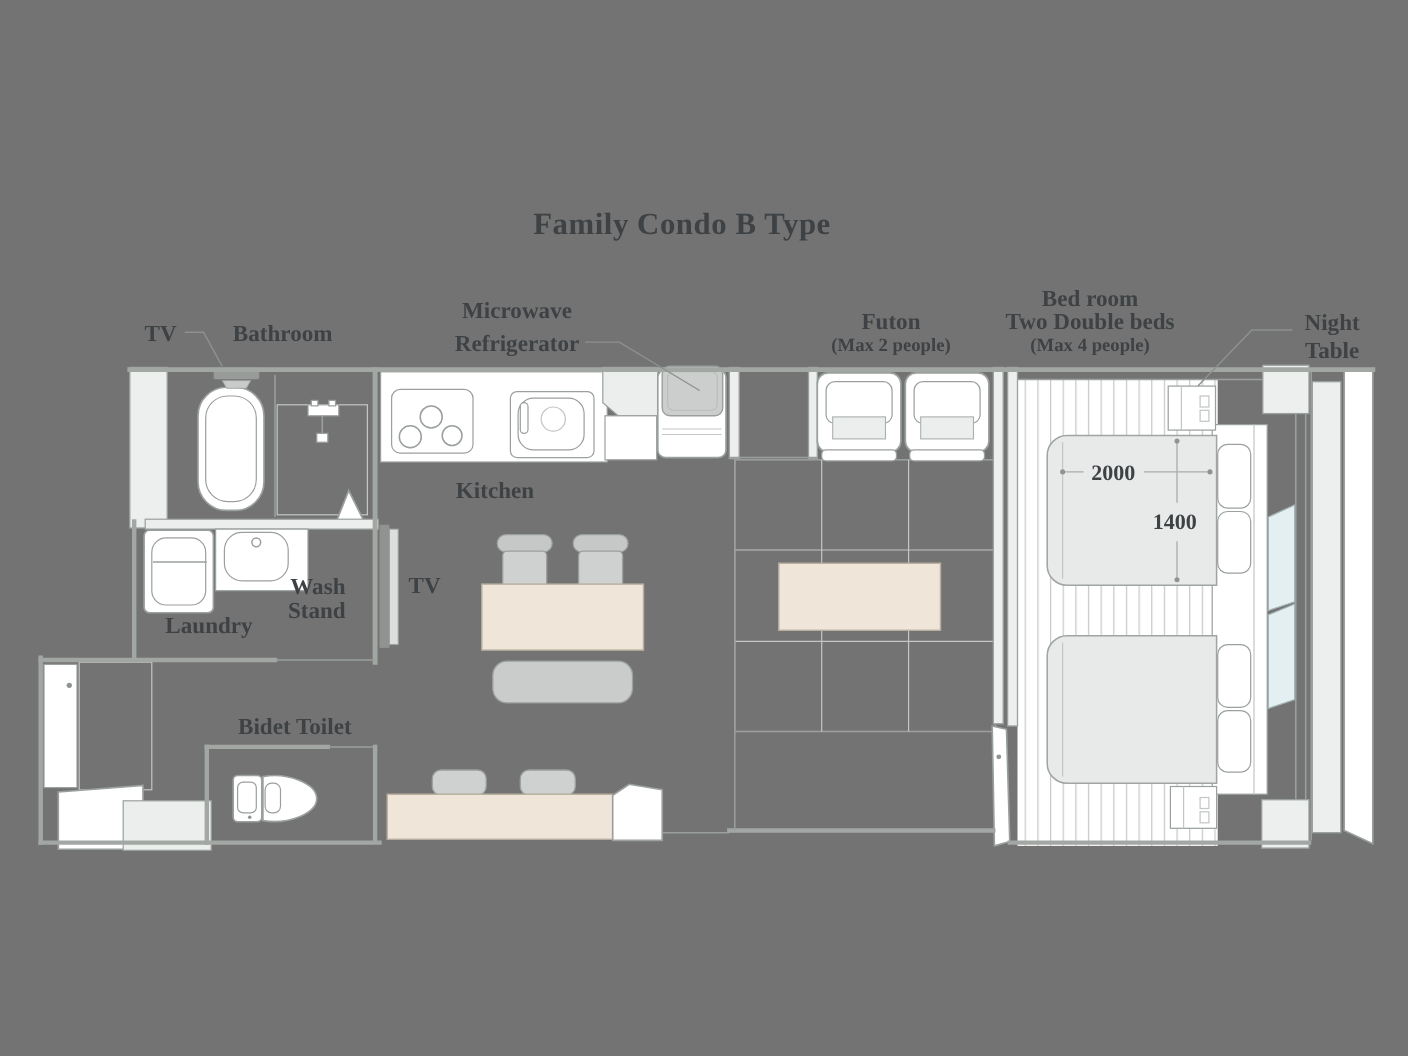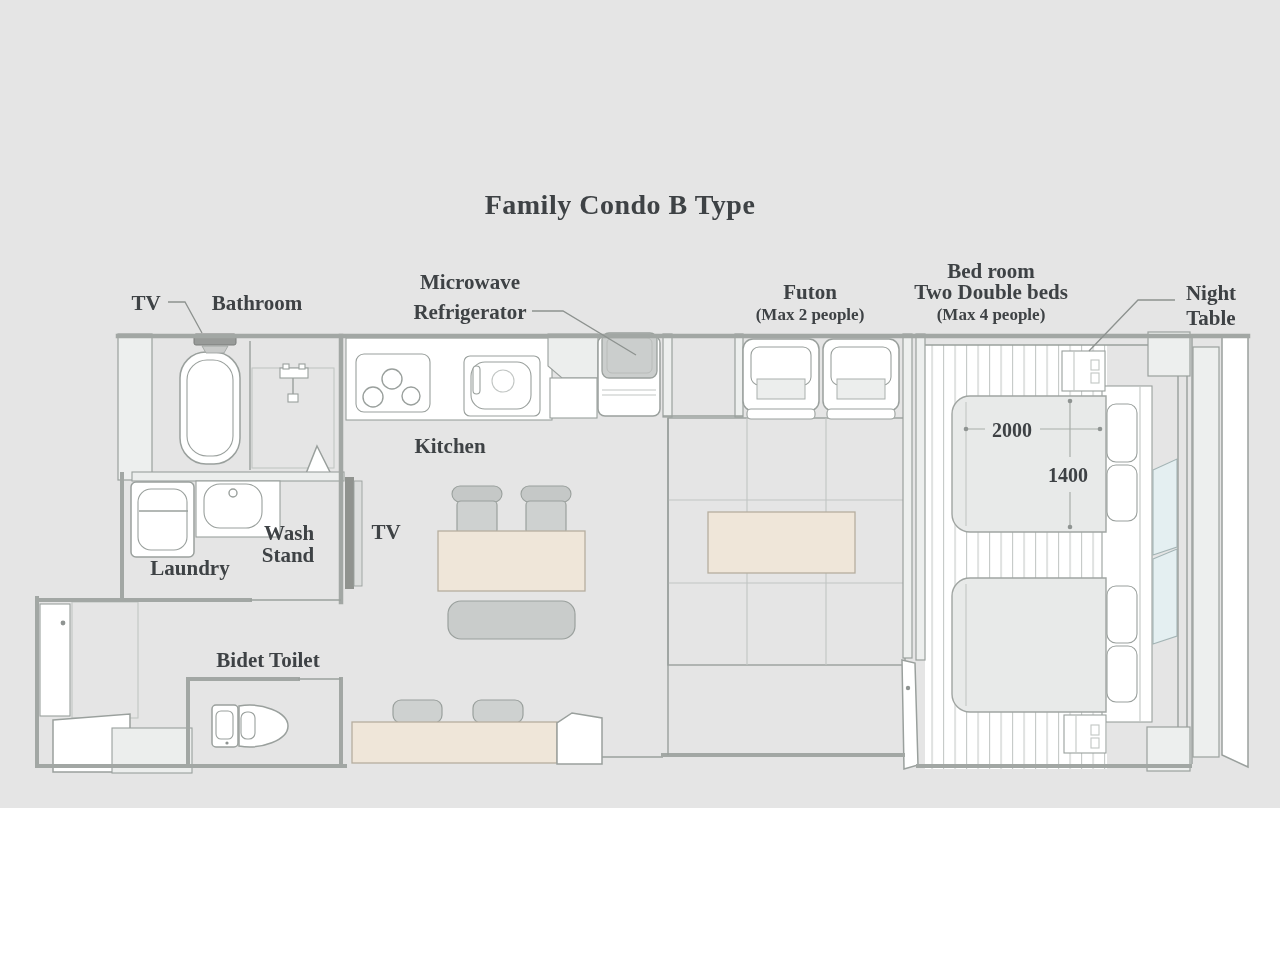--- a/index.html
+++ b/index.html
@@ -1,16 +1,16 @@
 <!DOCTYPE html>
 <html><head>
 <meta charset="utf-8">
 <style>
   html,body{margin:0;padding:0;background:#ffffff;}
-  .stage{position:relative;width:1280px;height:808px;background:#e5e5e5;overflow:hidden;}
+  .stage{position:relative;width:1280px;height:960px;background:#737373;overflow:hidden;}
   .stage svg{display:block;width:1280px;height:960px;}
   
   .lbl{font-family:"Liberation Serif","DejaVu Serif",serif;font-weight:700;fill:#3e4245;
        text-anchor:middle;dominant-baseline:central;}
   .s27{font-size:28px;letter-spacing:.5px;}
   .s21{font-size:21px;}
   .s17{font-size:17px;}
   .s20{font-size:20px;}
   
   .wall{stroke:#a2a7a4;stroke-width:4.5;fill:none;stroke-linecap:square;}

